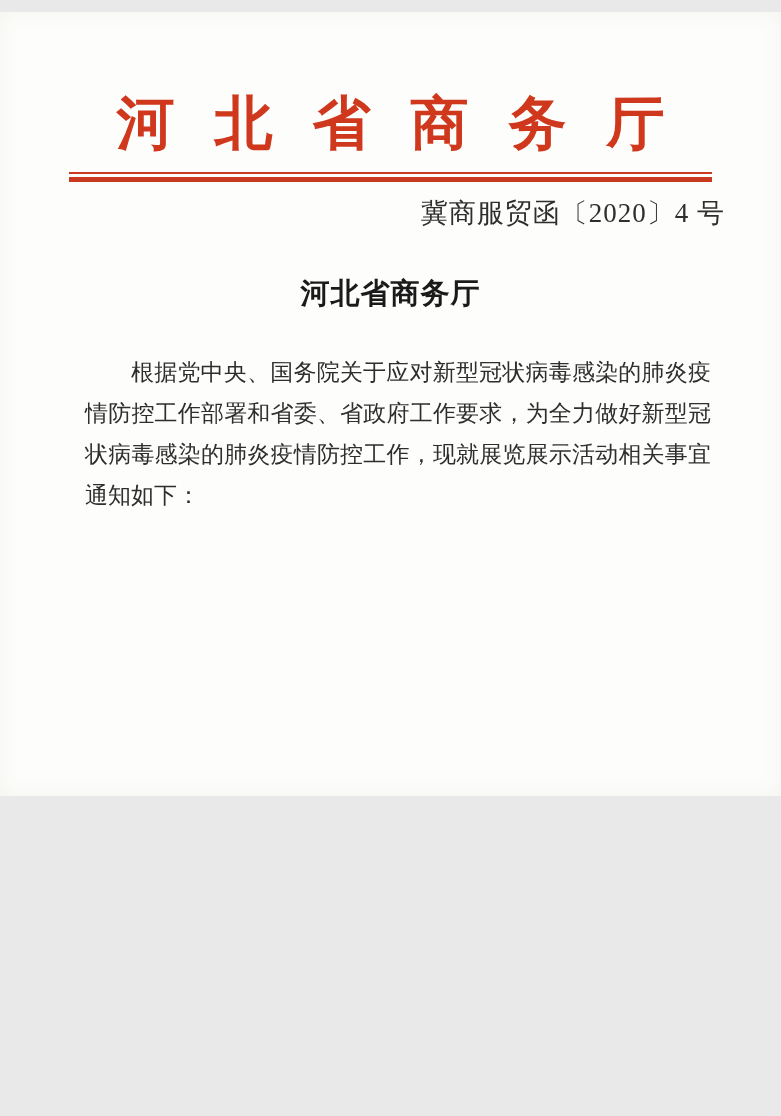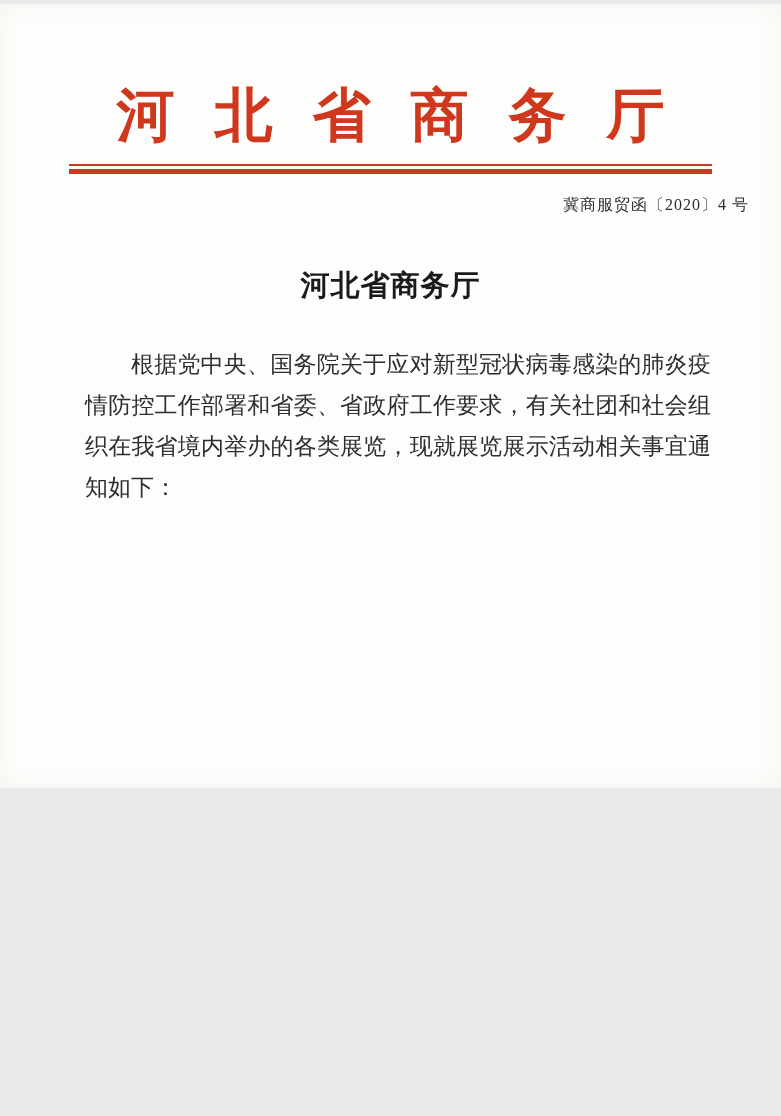--- a/index.html
+++ b/index.html
@@ -5,21 +5,21 @@
   html, body {
     margin: 0;
     padding: 0;
     background: #e9e9e9;
     font-family: "Liberation Serif", "DejaVu Serif", serif;
   }
   .page {
     position: relative;
     width: 781px;
     height: 784px;
-    margin: 4px auto;
+    margin: 12px auto;
     background: #fdfdfb;
     box-shadow: inset 0 0 22px rgba(90,80,70,0.06);
     overflow: hidden;
   }
   
   .agency {
     margin-top: 76px;
     text-align: center;
     font-size: 58px;
     line-height: 72px;
@@ -37,23 +37,23 @@
     height: 2px;
     background: var(--rule-red, #c93a20);
   }
   .rule-top .thick {
     margin-top: 3px;
     height: 5px;
     background: var(--rule-red, #c93a20);
   }
   .doc-no {
     margin-top: 16px;
-    padding-right: 32px;
+    padding-right: 56px;
     text-align: right;
-    font-size: 16px;
+    font-size: 27px;
     line-height: 30px;
     color: #2e2e2e;
     letter-spacing: 1px;
   }
   
   .title {
     margin-top: 42px;
     text-align: center;
     font-weight: bold;
     color: #1a1a1a;
@@ -118,21 +118,21 @@
     <div class="thick"></div>
   </div>
 
   <div class="doc-no">冀商服贸函〔2020〕4 号</div>
 
   <div class="title">
     <div>河北省商务厅</div>
   </div>
 
   <div class="body">
-    <p class="para">根据党中央、国务院关于应对新型冠状病毒感染的肺炎疫情防控工作部署和省委、省政府工作要求，有关社团和社会组织在我省境内举办的各类展览，现就展览展示活动相关事宜通知如下：</p>
+    <p class="para">根据党中央、国务院关于应对新型冠状病毒感染的肺炎疫情防控工作部署和省委、省政府工作要求，为全力做好新型冠状病毒感染的肺炎疫情防控工作，现就展览展示活动相关事宜通知如下：</p>
   </div>
 
   <div class="rule-bottom">
     <div class="thin"></div>
     <div class="thick"></div>
   </div>
 
   <div class="watermark">
     <svg width="34" height="34" viewBox="0 0 34 34" fill="none">
       <circle cx="19" cy="18" r="10" stroke="#cfcfca" stroke-width="2.2"></circle>

